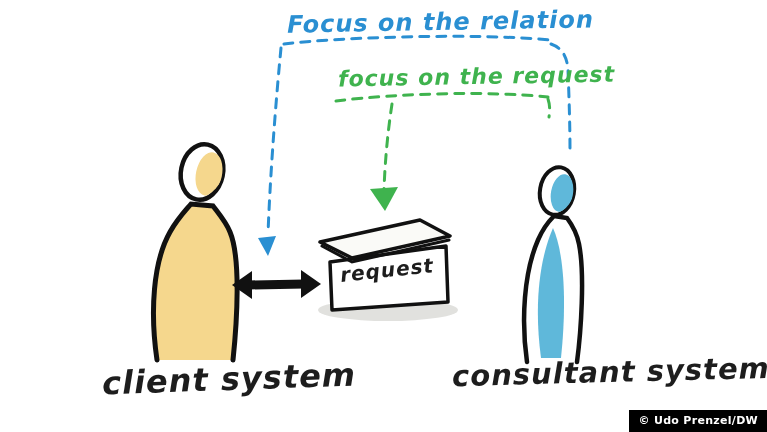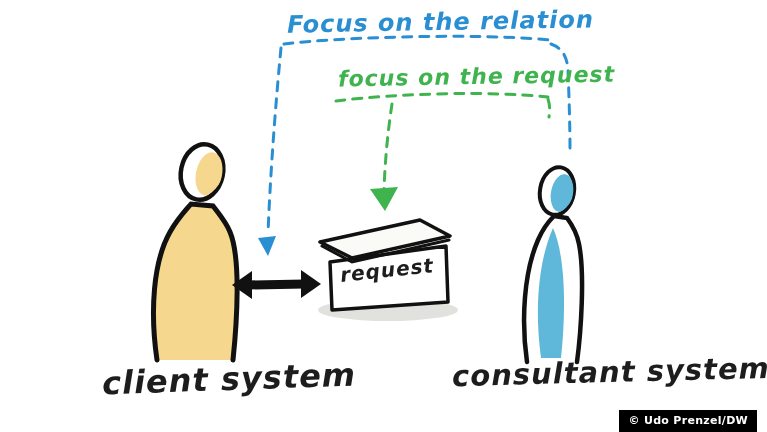--- a/index.html
+++ b/index.html
@@ -47,21 +47,21 @@
     transform:rotate(-2deg);
   }
   .lbl-consultant{
     left:452px;top:355px;
     font-size:29px;
     color:#1d1d1d;
     transform:rotate(-1.5deg);
   }
   .credit{
     position:absolute;
-    right:10px;bottom:0;
+    right:0;bottom:0;
     background:#000000;
     color:#ffffff;
     font-size:11px;
     font-weight:700;
     padding:4px 9px 5px 9px;
     letter-spacing:0.3px;
   }
 </style>
 </head>
 <body>

